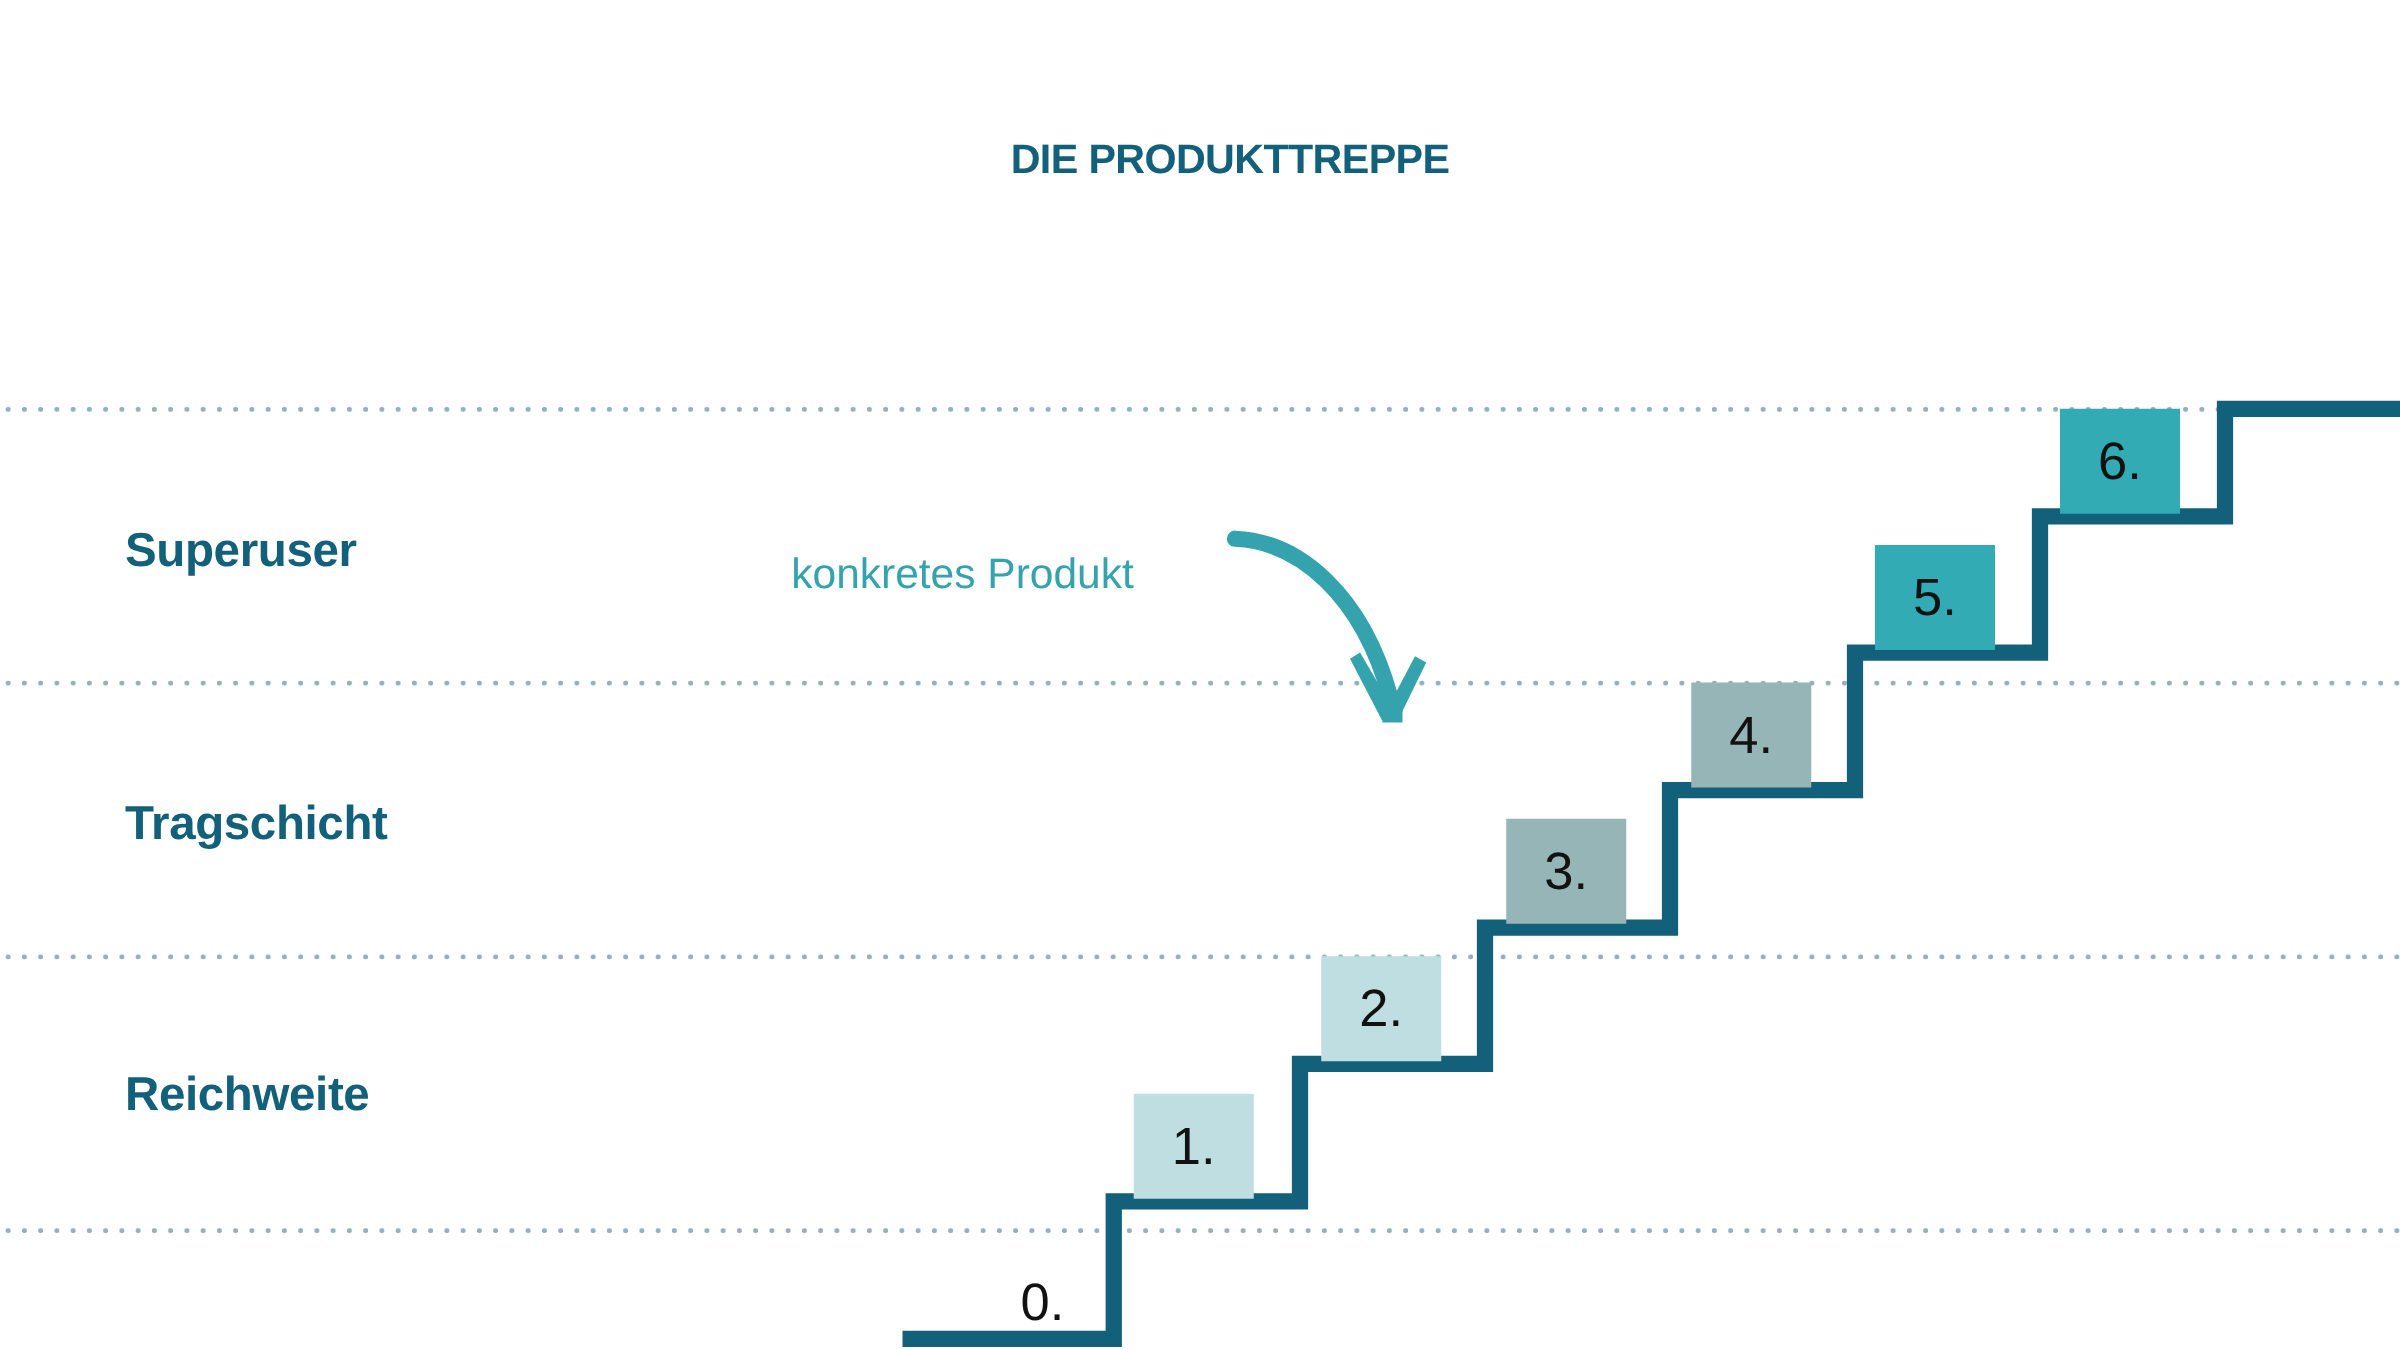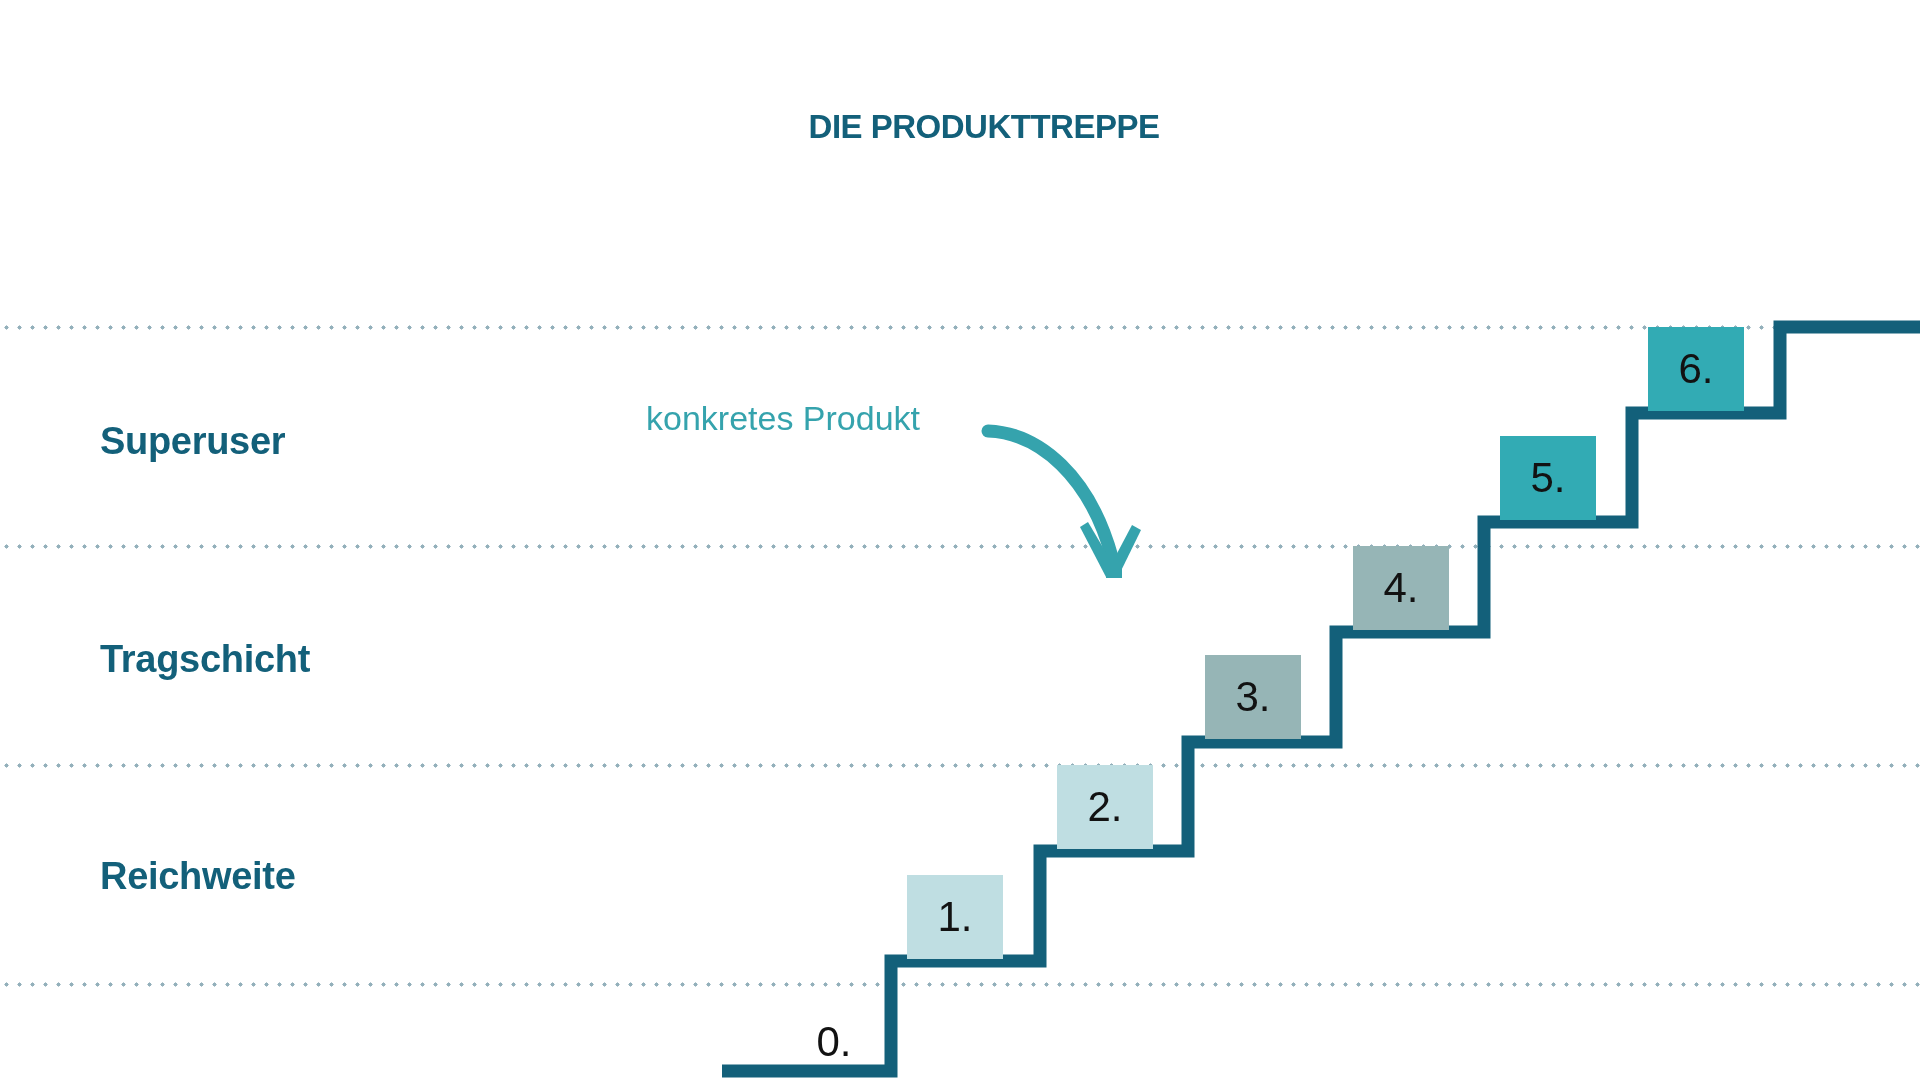--- a/index.html
+++ b/index.html
@@ -139,21 +139,21 @@
   </div>
 
   <div class="step-box" style="left:1500px; top:436px; width:96px; height:84px; background:#32abb4;">
     <span>5.</span>
   </div>
 
   <div class="step-box" style="left:1648px; top:327px; width:96px; height:84px; background:#32abb4;">
     <span>6.</span>
   </div>
 
-  <div class="annotation-text" style="left:633px; top:399px;margin-left:13px;">konkretes Produkt</div>
+  <div class="annotation-text" style="left:633px; top:440px;">konkretes Produkt</div>
 
   <svg id="arrow-svg" style="left:980px; top:415px; width:190px; height:175px;" viewBox="0 0 190 175">
     <path d="M 8 16 C 60 18, 110 62, 132 142" fill="none" stroke="#35a3ad" stroke-width="13" stroke-linecap="round"></path>
     <path d="M 131 146 L 108 107 L 100 112 L 126 162 Z" fill="#35a3ad"></path>
     <path d="M 133 146 L 152 110 L 161 115 L 138 162 Z" fill="#35a3ad"></path>
     <path d="M 126 140 L 142 140 L 142 163 L 126 163 Z" fill="#35a3ad"></path>
   </svg>
 
 </div>
 

